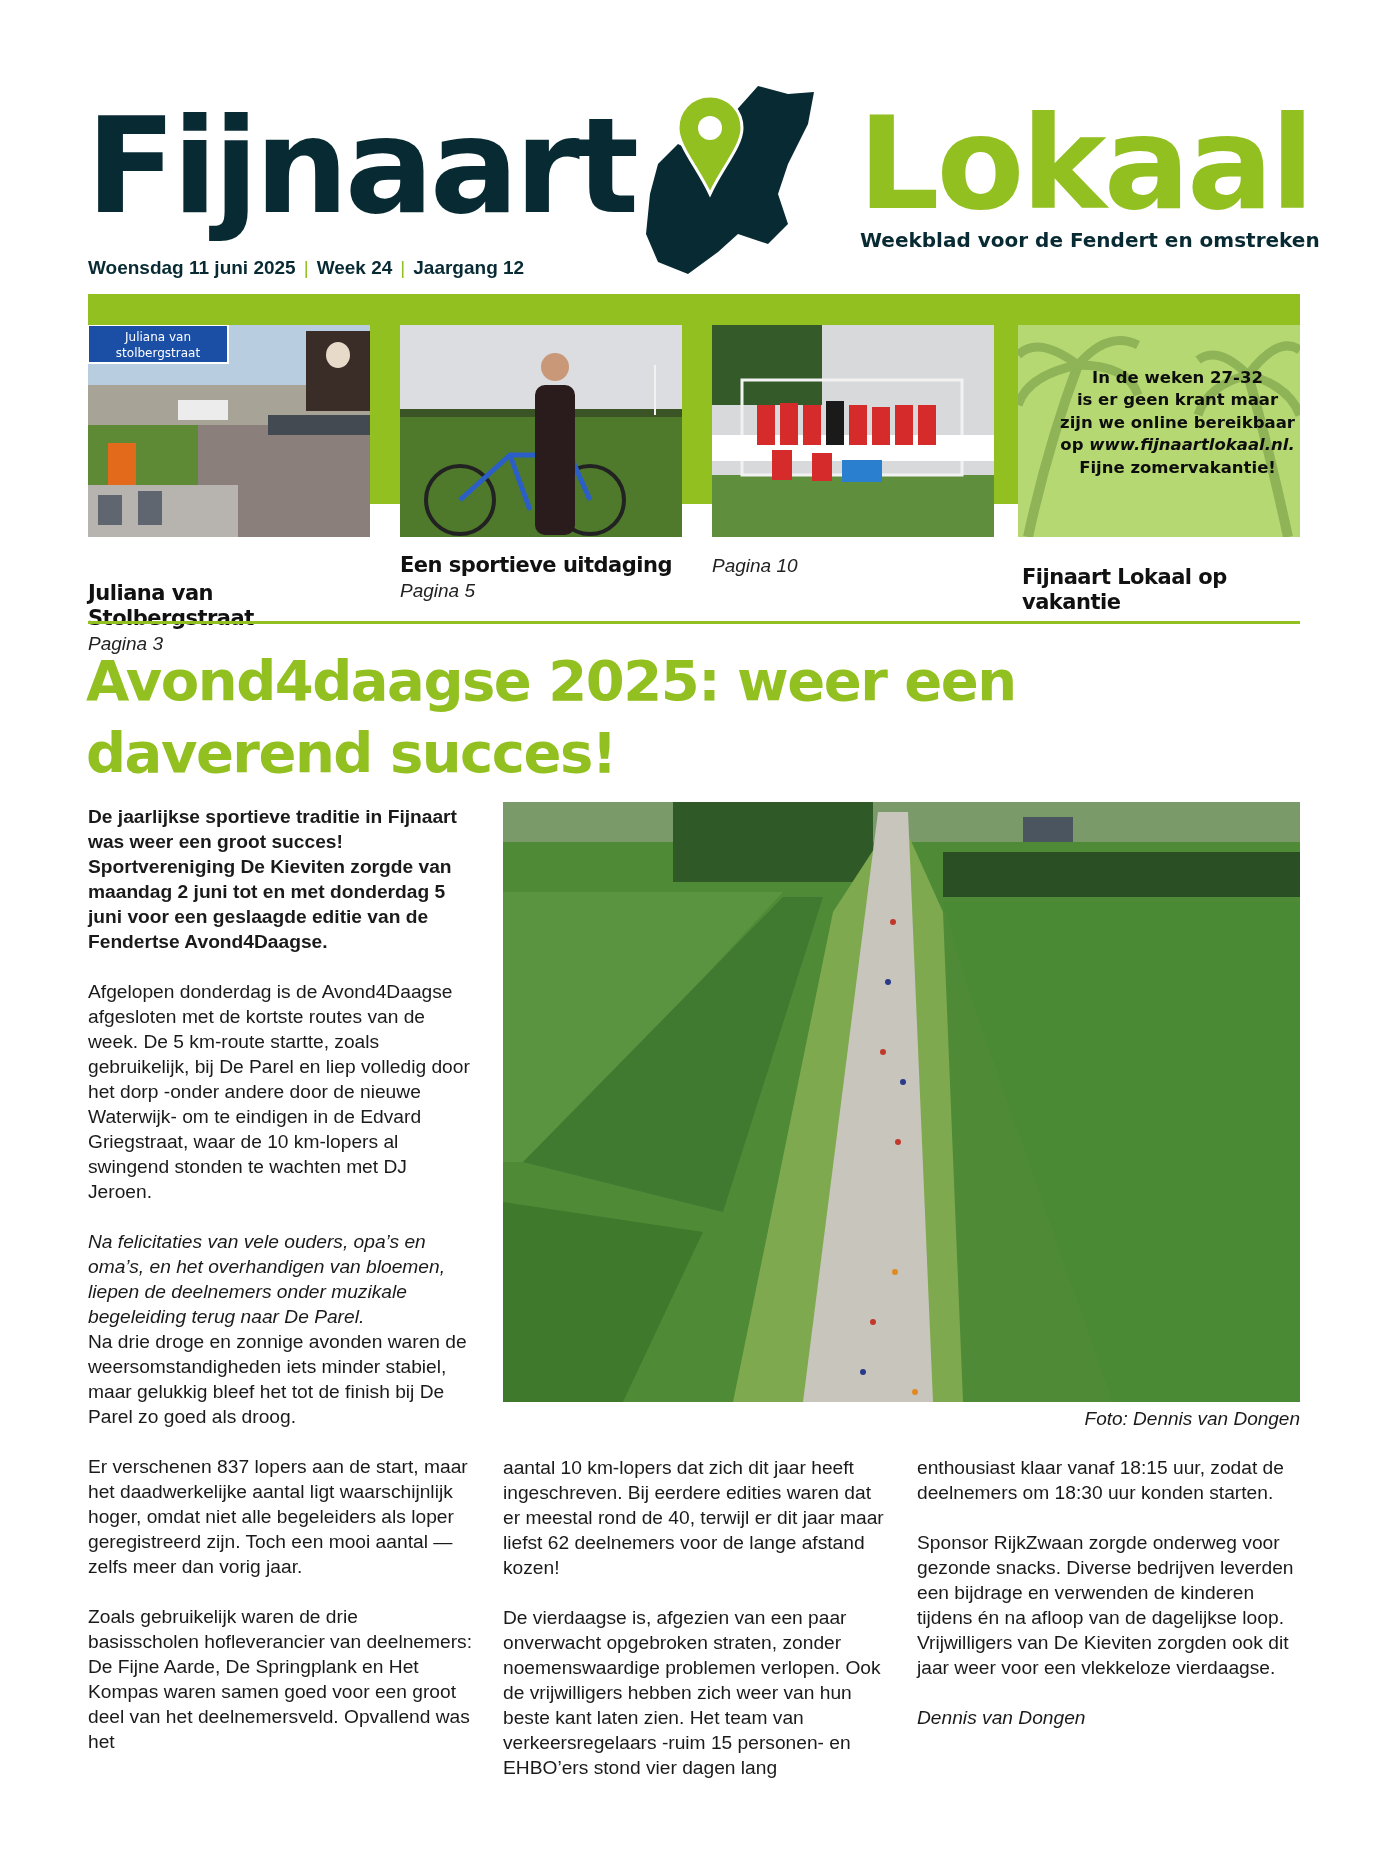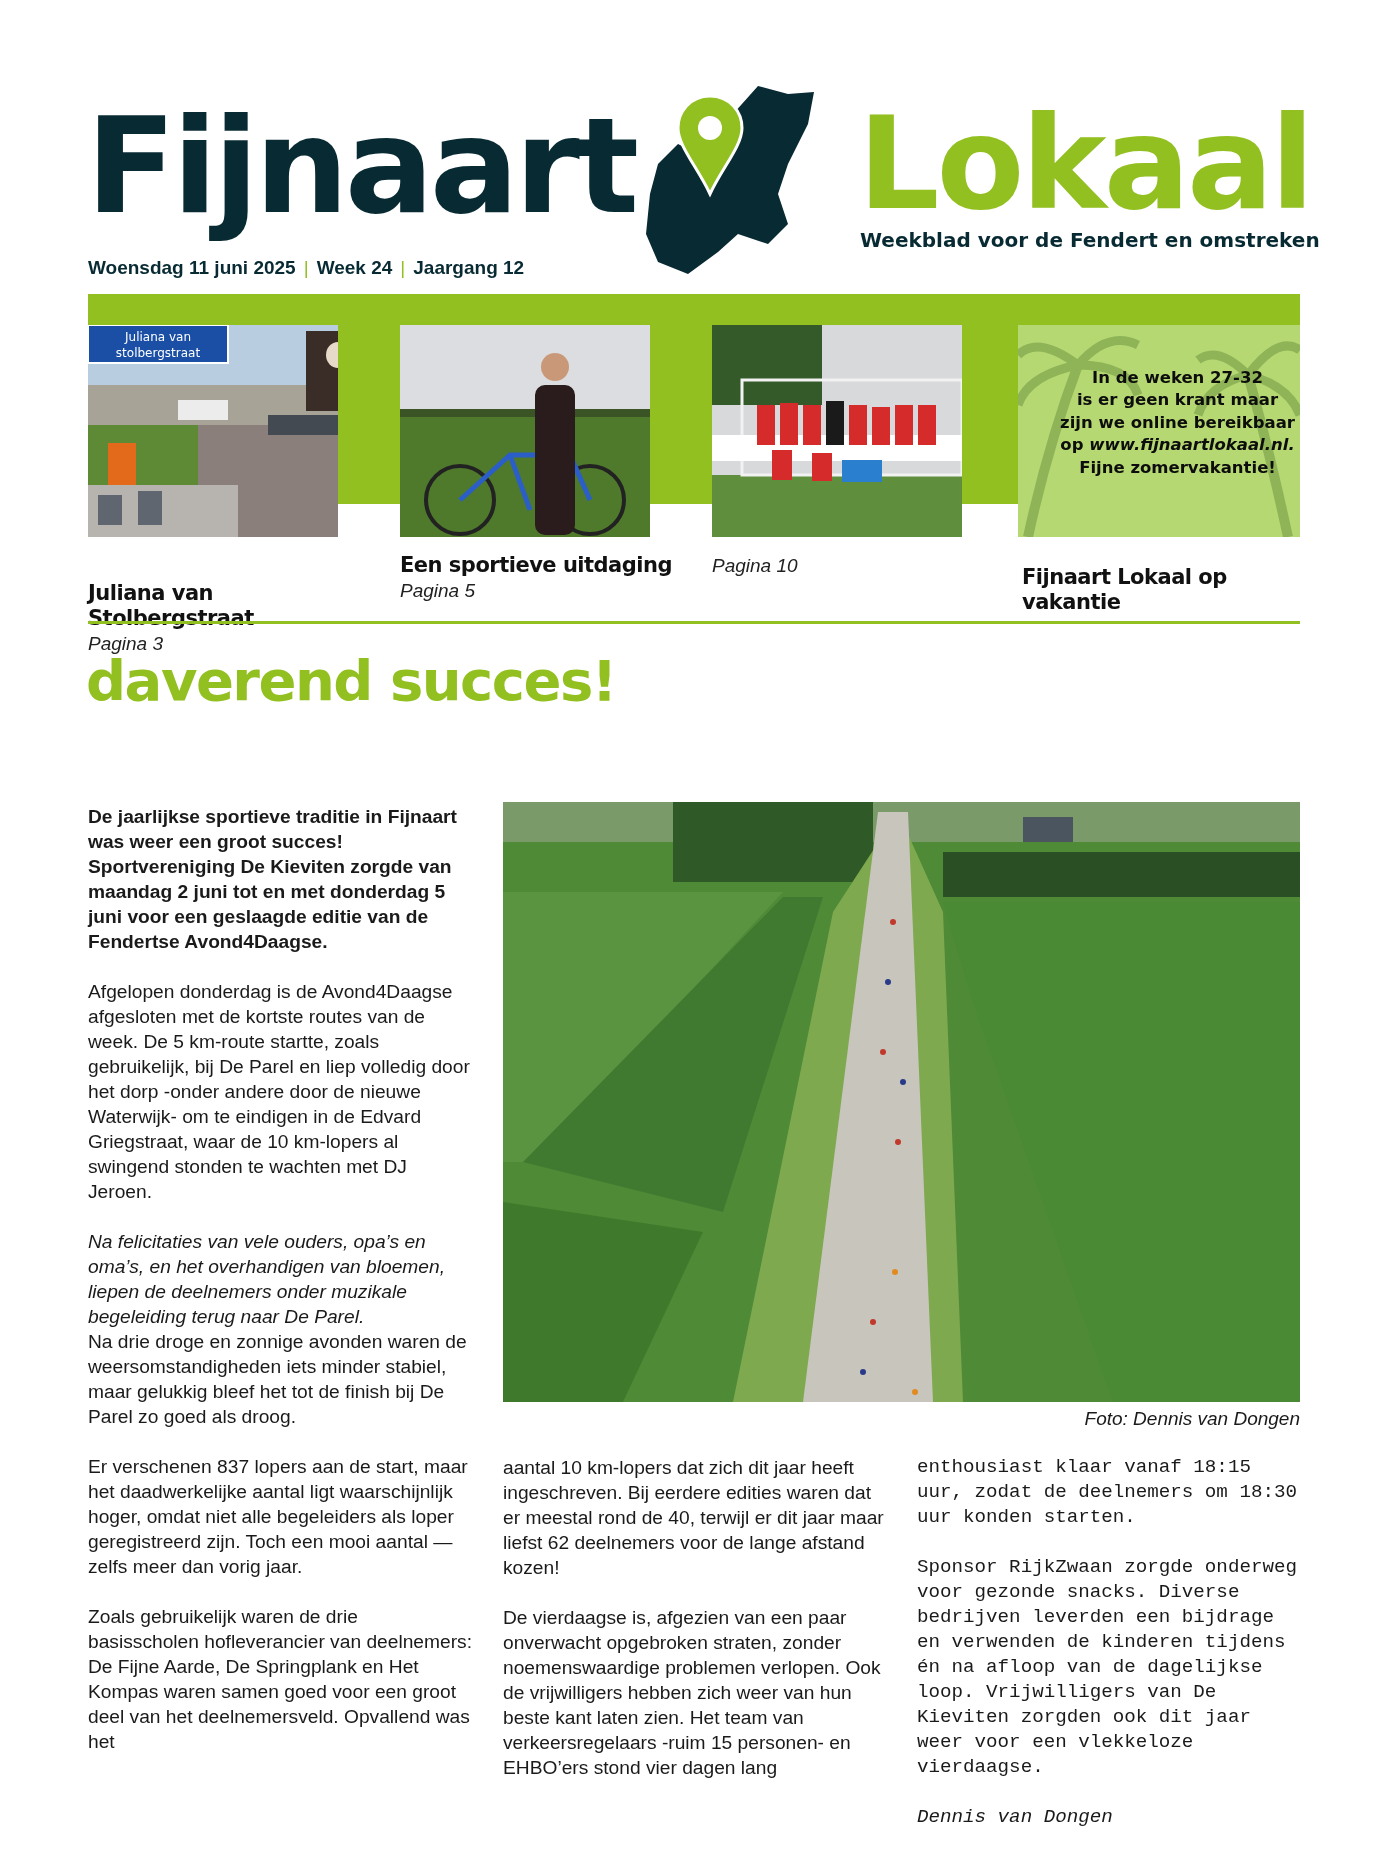--- a/index.html
+++ b/index.html
@@ -9,21 +9,21 @@
   
   .brand-left { left: 86px; top: 100px; font-family: "DejaVu Sans", sans-serif; font-weight: bold; font-size: 132px; line-height: 1; color: #082a33; letter-spacing: -4px; }
   .brand-right { left: 858px; top: 100px; font-family: "DejaVu Sans", sans-serif; font-weight: bold; font-size: 128px; line-height: 1; color: #93c021; letter-spacing: -3px; }
   .tagline { left: 860px; top: 228px; font-family: "DejaVu Sans", sans-serif; font-weight: bold; font-size: 20px; color: #082a33; }
   .dateline { left: 88px; top: 257px; font-family: "Liberation Sans", sans-serif; font-weight: bold; font-size: 19px; color: #082a33; }
   .dateline .sep { color: #93c021; margin: 0 8px; font-weight: normal; }
   .map-logo { left: 638px; top: 84px; width: 180px; height: 190px; }
 
   
   .green-band { left: 88px; top: 294px; width: 1212px; height: 210px; background: #93c021; }
-  .teaser-img { top: 325px; width: 250px; height: 212px; overflow: hidden; }
+  .teaser-img { top: 325px; width: 282px; height: 212px; overflow: hidden; }
   .teaser-title { font-family: "DejaVu Sans", sans-serif; font-weight: bold; font-size: 21px; color: #111; line-height: 1.2; letter-spacing: -0.5px; width: 290px; }
   .teaser-page { font-family: "Liberation Sans", sans-serif; font-style: italic; font-size: 19px; color: #222; margin-top: 2px; }
   .divider { left: 88px; top: 621px; width: 1212px; height: 3px; background: #93c021; }
 
   
   .vac-box { left: 1018px; top: 325px; width: 282px; height: 212px; background: #b6d872; overflow: hidden; }
   .vac-text { position: absolute; left: 0; right: 0; top: 42px; text-align: center; font-family: "DejaVu Sans", sans-serif; font-weight: bold; font-size: 16.5px; line-height: 1.36; color: #0d0d0d; padding-left: 37px; }
   .vac-text em { font-style: italic; }
 
   
@@ -143,20 +143,21 @@
 <div class="abs" style="left:712px; top:553px;">
   <div class="teaser-page">Pagina 10</div>
 </div>
 <div class="abs" style="left:1022px; top:553px;">
   <div class="teaser-title" style="width:250px;margin-top:12px;">Fijnaart Lokaal op vakantie</div>
 </div>
 
 <div class="abs divider"></div>
 
 <div class="abs headline">
+  <div>Avond4daagse 2025: weer een</div>
   <div>daverend succes!</div>
 </div>
 
 <div class="abs col" style="left:88px; top:804px;">
   <p class="lead">De jaarlijkse sportieve traditie in Fijnaart was weer een groot succes! Sportvereniging De Kieviten zorgde van maandag 2 juni tot en met donderdag 5 juni voor een geslaagde editie van de Fendertse Avond4Daagse.</p>
   <p>Afgelopen donderdag is de Avond4Daagse afgesloten met de kortste routes van de week. De 5 km-route startte, zoals gebruikelijk, bij De Parel en liep volledig door het dorp -onder andere door de nieuwe Waterwijk- om te eindigen in de Edvard Griegstraat, waar de 10 km-lopers al swingend stonden te wachten met DJ Jeroen.</p>
   <p class="tight">Na felicitaties van vele ouders, opa’s en oma’s, en het overhandigen van bloemen, liepen de deelnemers onder muzikale begeleiding terug naar De Parel.</p>
   <p>Na drie droge en zonnige avonden waren de weersomstandigheden iets minder stabiel, maar gelukkig bleef het tot de finish bij De Parel zo goed als droog.</p>
   <p>Er verschenen 837 lopers aan de start, maar het daadwerkelijke aantal ligt waarschijnlijk hoger, omdat niet alle begeleiders als loper geregistreerd zijn. Toch een mooi aantal — zelfs meer dan vorig jaar.</p>
   <p>Zoals gebruikelijk waren de drie basisscholen hofleverancier van deelnemers: De Fijne Aarde, De Springplank en Het Kompas waren samen goed voor een groot deel van het deelnemersveld. Opvallend was het</p>
@@ -192,17 +193,17 @@
       </g>
   </svg>
 </div>
 <div class="abs caption">Foto: Dennis van Dongen</div>
 
 <div class="abs col" style="left:503px; top:1455px;">
   <p>aantal 10 km-lopers dat zich dit jaar heeft ingeschreven. Bij eerdere edities waren dat er meestal rond de 40, terwijl er dit jaar maar liefst 62 deelnemers voor de lange afstand kozen!</p>
   <p>De vierdaagse is, afgezien van een paar onverwacht opgebroken straten, zonder noemenswaardige problemen verlopen. Ook de vrijwilligers hebben zich weer van hun beste kant laten zien. Het team van verkeersregelaars -ruim 15 personen- en EHBO’ers stond vier dagen lang</p>
 </div>
 
-<div class="abs col" style="left:917px; top:1455px;font-family:Liberation Mono, monospace;">
+<div class="abs col" style="left:917px; top:1455px;">
   <p>enthousiast klaar vanaf 18:15 uur, zodat de deelnemers om 18:30 uur konden starten.</p>
   <p>Sponsor RijkZwaan zorgde onderweg voor gezonde snacks. Diverse bedrijven leverden een bijdrage en verwenden de kinderen tijdens én na afloop van de dagelijkse loop. Vrijwilligers van De Kieviten zorgden ook dit jaar weer voor een vlekkeloze vierdaagse.</p>
   <p class="byline">Dennis van Dongen</p>
 </div>
 
 </body></html>

